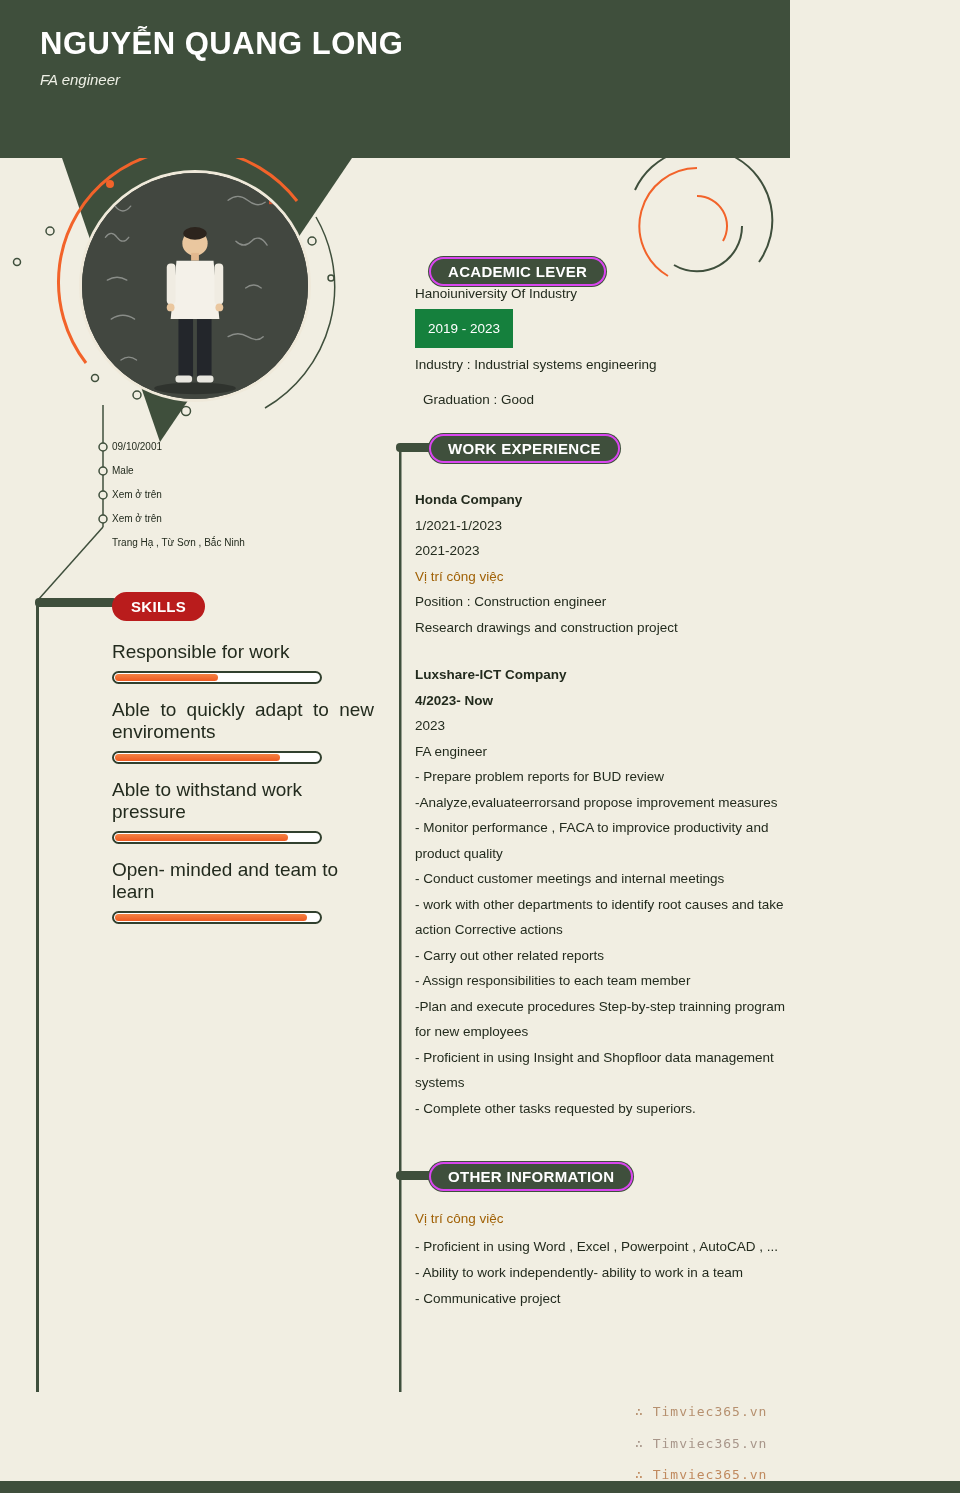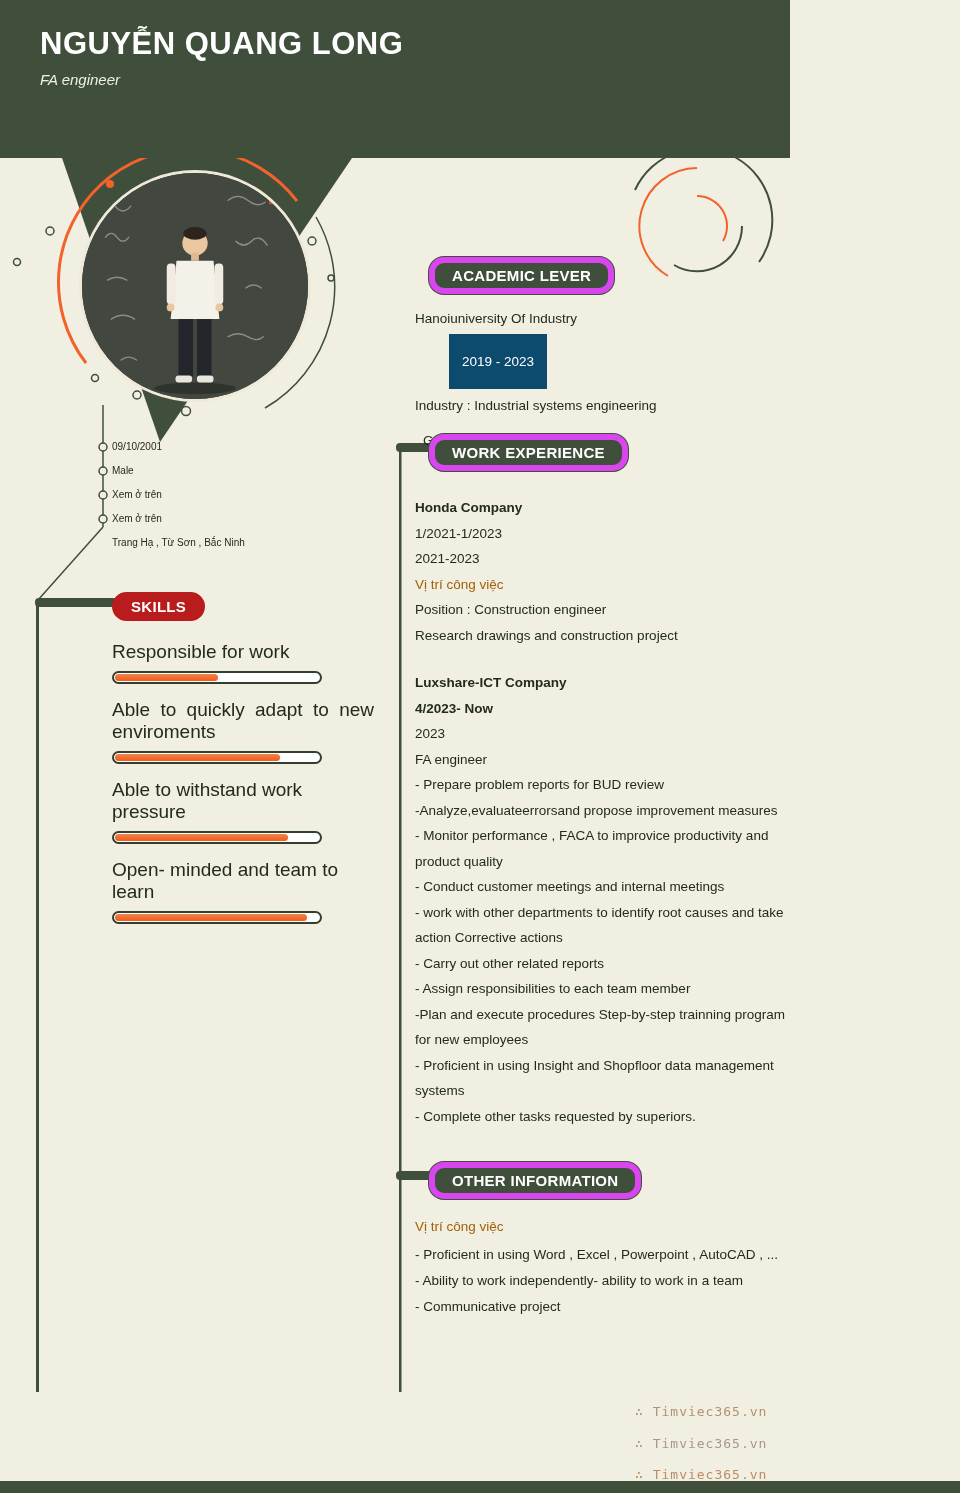--- a/index.html
+++ b/index.html
@@ -24,45 +24,45 @@
     border-radius:50%; overflow:hidden; border:3px solid #efe9da; background:#454a42;
   }
   
   .info{ position:absolute; left:112px; top:435px; font-size:10px; line-height:24px; }
   
   .pill{
     display:inline-block; font-weight:bold; color:#ffffff; font-size:15px;
     border-radius:15px; padding:4px 17px; letter-spacing:.3px;
   }
   .pill.orange{ background:#b91c1c; border:2px solid #b91c1c; }
-  .pill.green { background:#3f4f3c; border:6px solid #d946ef; box-shadow:0 0 0 1px #3f4f3c; }
+  .pill.green { background:#3f4f3c; border:2px solid #d946ef; box-shadow:0 0 0 1px #3f4f3c; }
   
   .skills{ position:absolute; left:112px; top:592px; width:266px; }
   .skill-list{ margin-top:20px; }
   .skill{ margin-bottom:15px; }
   .skill-label{ font-size:19px; margin-bottom:8px; width:262px; }
   .skill-label.justify{ text-align:justify; }
   .skill-bar{
     position:relative; width:210px; height:13px; background:#ffffff;
     border:2px solid #31402e; border-radius:8px;
   }
   .skill-fill{
     position:absolute; left:1px; top:1px; bottom:1px;
     background:linear-gradient(#f58243,#ee5b22); border-radius:6px;
   }
   
   .sec{ position:absolute; left:415px; width:380px; font-size:13.5px; }
   .sec-academic{ top:257px; }
   .sec-work{ top:434px; }
   .sec-other{ top:1162px; }
   .sec .pill{ margin-left:14px; }
-  .school{ margin-top:17px; }
+  .school{ }
   .years-badge{
-    display:inline-block; background:#0c4a6e; color:#ffffff;
-    padding:20px 13px; margin-top:8px; font-size:13.5px;margin-left:34px;
+    display:inline-block; background:#15803d; color:#ffffff;
+    padding:12px 13px; margin-top:8px; font-size:13.5px;
   }
   .industry{ margin-top:9px; }
   .grad{ margin-top:20px;margin-left:8px; }
   .job{ line-height:25.5px; }
   .job1{ margin-top:24px; }
   .job2{ margin-top:22px; }
   .company{ font-weight:bold; }
   .bold{ font-weight:bold; }
   .muted{ color:#a16207; }
   .other-lines{ margin-top:2px; }

